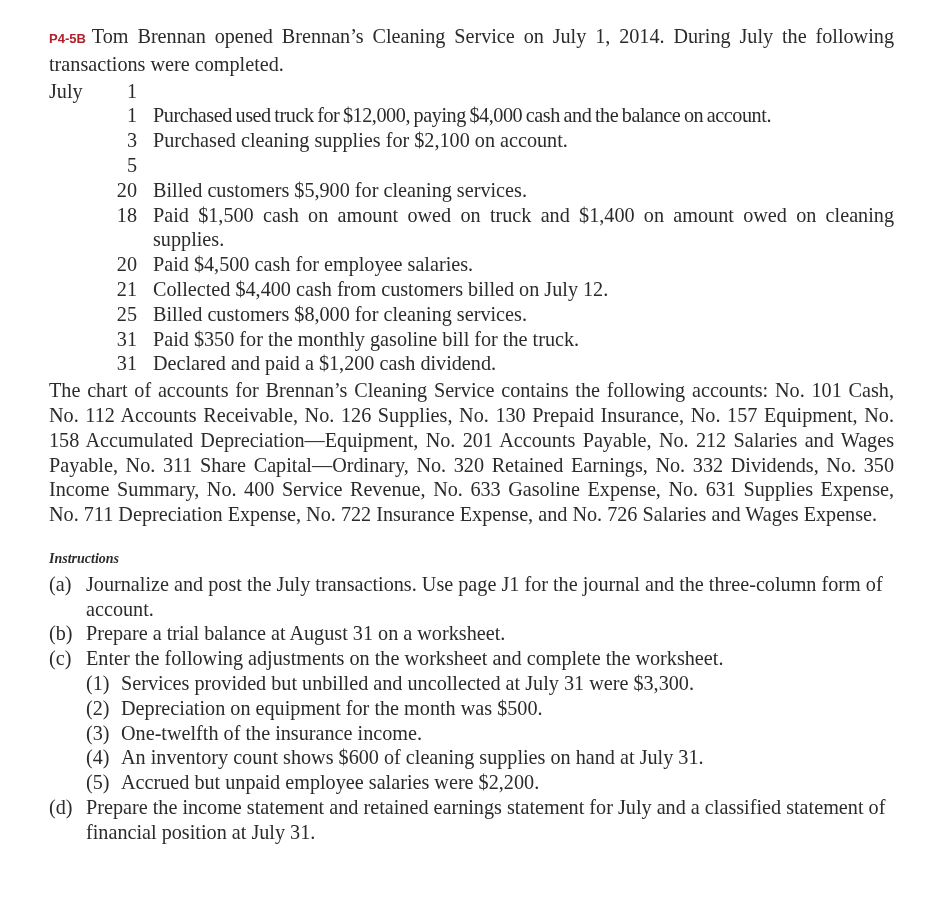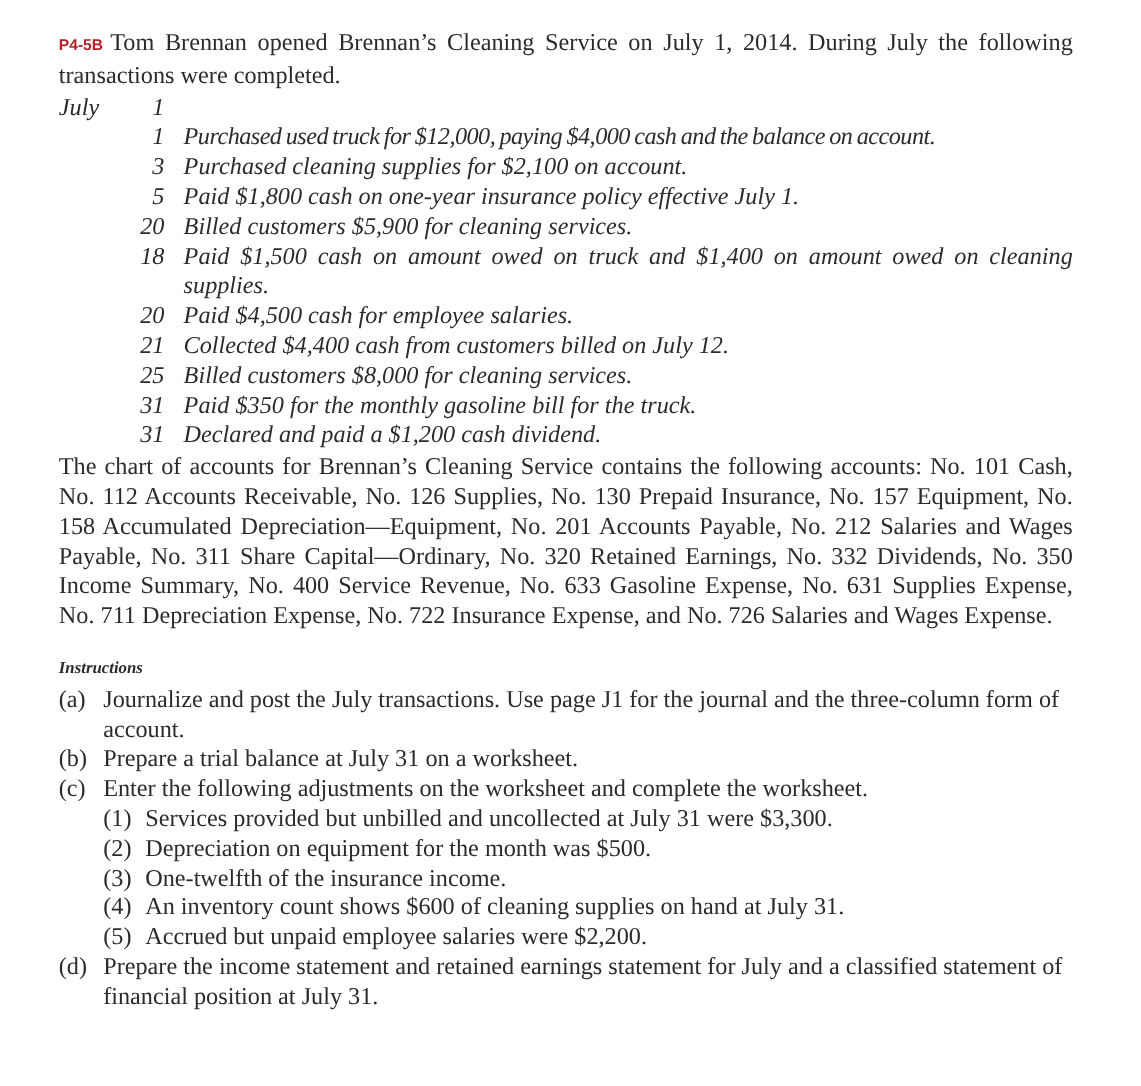--- a/index.html
+++ b/index.html
@@ -9,21 +9,21 @@
     color: #2b2b2b;
     font-size: 20.2px;
     line-height: 24.8px;
   }
   .page { position: absolute; left: 49px; top: 24px; width: 845px; }
   .intro { text-align: justify; margin: 0; }
   .problem-id {
     font-family: "Liberation Sans", "DejaVu Sans", sans-serif;
     font-weight: bold; color: #b3202a; font-size: 13px; margin-right: 6px;
   }
-  .tx-list { margin: 2px 0 0 0; padding: 0; list-style: none; font-style: italic; }
+  .tx-list { margin: 2px 0 0 0; padding: 0; list-style: none; }
   .tx-row { display: flex; }
   .tx-month { width: 52px; flex: none; }
   .tx-day { width: 36px; flex: none; text-align: right; padding-right: 0; }
   .tx-text { flex: 1; padding-left: 16px; text-align: justify; }
   .tx-text.tight { letter-spacing: -0.45px; word-spacing: -1px; }
   .chart-accounts { margin: 2px 0 0 0; text-align: justify; }
   .instructions-title {
     margin: 20px 0 0 0; font-weight: bold; font-style: italic; font-size: 14px;
   }
   .inst-row { display: flex; }
@@ -54,21 +54,20 @@
       <span class="tx-text tight">Purchased used truck for $12,000, paying $4,000 cash and the balance on account.</span>
     </div>
     <div class="tx-row">
       <span class="tx-month"></span>
       <span class="tx-day">3</span>
       <span class="tx-text">Purchased cleaning supplies for $2,100 on account.</span>
     </div>
     <div class="tx-row">
       <span class="tx-month"></span>
       <span class="tx-day">5</span>
-      <span class="tx-text">Paid $1,800 cash on one-year insurance policy effective July 1.</span>
     </div>
     <div class="tx-row">
       <span class="tx-month"></span>
       <span class="tx-day">20</span>
       <span class="tx-text">Billed customers $5,900 for cleaning services.</span>
     </div>
     <div class="tx-row">
       <span class="tx-month"></span>
       <span class="tx-day">18</span>
       <span class="tx-text">Paid $1,500 cash on amount owed on truck and $1,400 on amount owed on cleaning supplies.</span>
@@ -104,21 +103,21 @@
 
   <div class="instructions-title">Instructions</div>
 
   <div class="inst-list">
     <div class="inst-row">
       <span class="inst-label">(a)</span>
       <span class="inst-text">Journalize and post the July transactions. Use page J1 for the journal and the three-column form of account.</span>
     </div>
     <div class="inst-row">
       <span class="inst-label">(b)</span>
-      <span class="inst-text">Prepare a trial balance at July 31 on a worksheet.</span>
+      <span class="inst-text">Prepare a trial balance at August 31 on a worksheet.</span>
     </div>
     <div class="inst-row">
       <span class="inst-label">(c)</span>
       <span class="inst-text">Enter the following adjustments on the worksheet and complete the worksheet.</span>
     </div>
 
     <div class="sub-list">
       <div class="sub-row">
         <span class="sub-label">(1)</span>
         <span class="sub-text">Services provided but unbilled and uncollected at July 31 were $3,300.</span>

